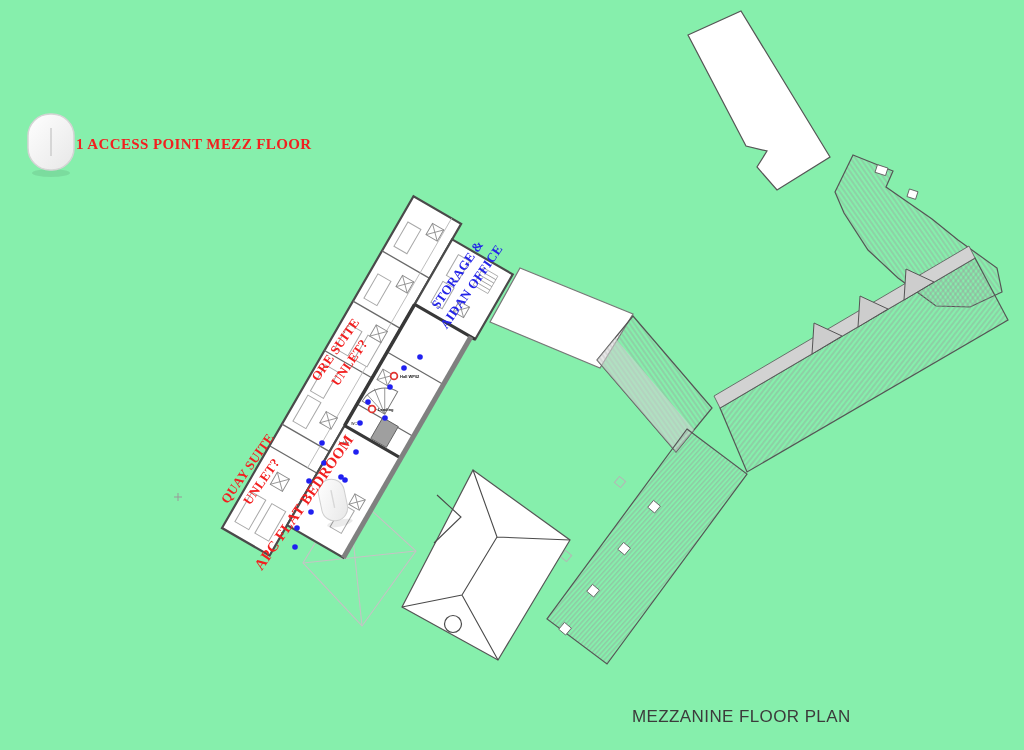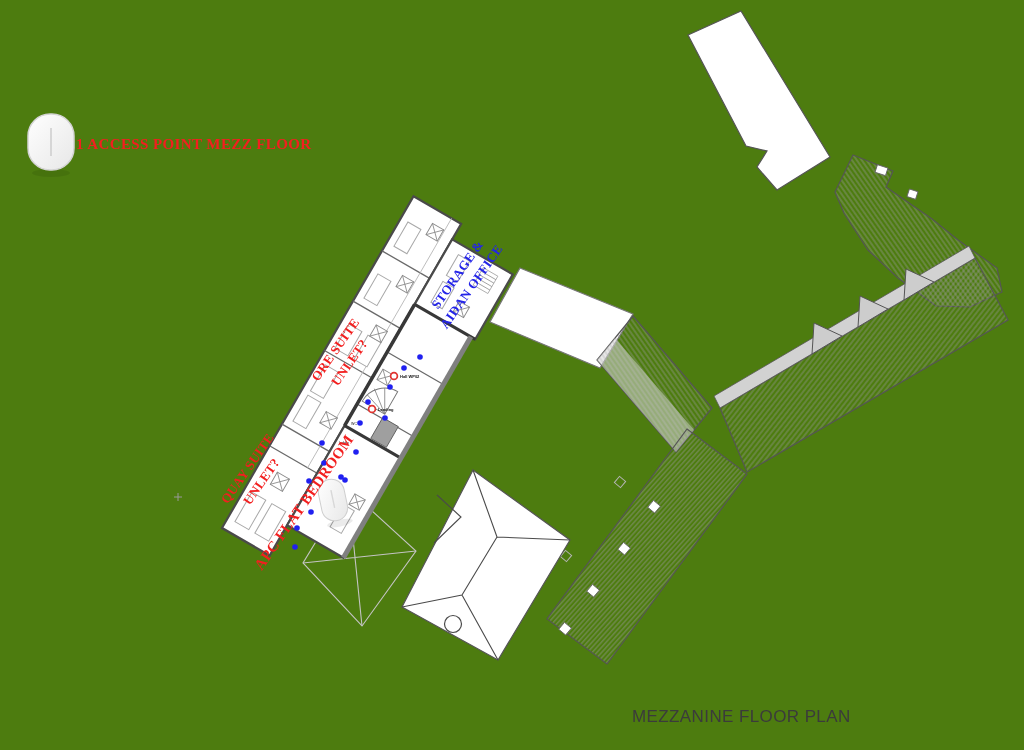--- a/index.html
+++ b/index.html
@@ -1,16 +1,16 @@
 <!DOCTYPE html>
 <html><head>
 <meta charset="utf-8">
 <style>
   html,body{margin:0;padding:0;background:#ffffff;}
-  #stage{position:relative;width:1024px;height:750px;background:#4d7c0f;overflow:hidden;
+  #stage{position:relative;width:1024px;height:750px;background:#86efac;overflow:hidden;
          font-family:"Liberation Sans",sans-serif;}
   svg{position:absolute;top:0;left:0;}
   text{user-select:none;}
   .legend-label{font-family:"Liberation Serif",serif;font-weight:bold;font-size:15px;letter-spacing:0.4px;}
   .room-label{font-family:"Liberation Serif",serif;font-weight:bold;font-size:13px;letter-spacing:0.3px;}
   .room-label.big{font-size:15px;}
   .plan-title{font-family:"Liberation Sans",sans-serif;font-size:17px;fill:#3b3b3b;letter-spacing:0.4px;}
   .wall{fill:#ffffff;stroke:#4a4a4a;stroke-width:2.2;}
   .part{stroke:#6a6a6a;stroke-width:1.3;}
   .furn{fill:#ffffff;stroke:#a8a8a8;stroke-width:1;}

